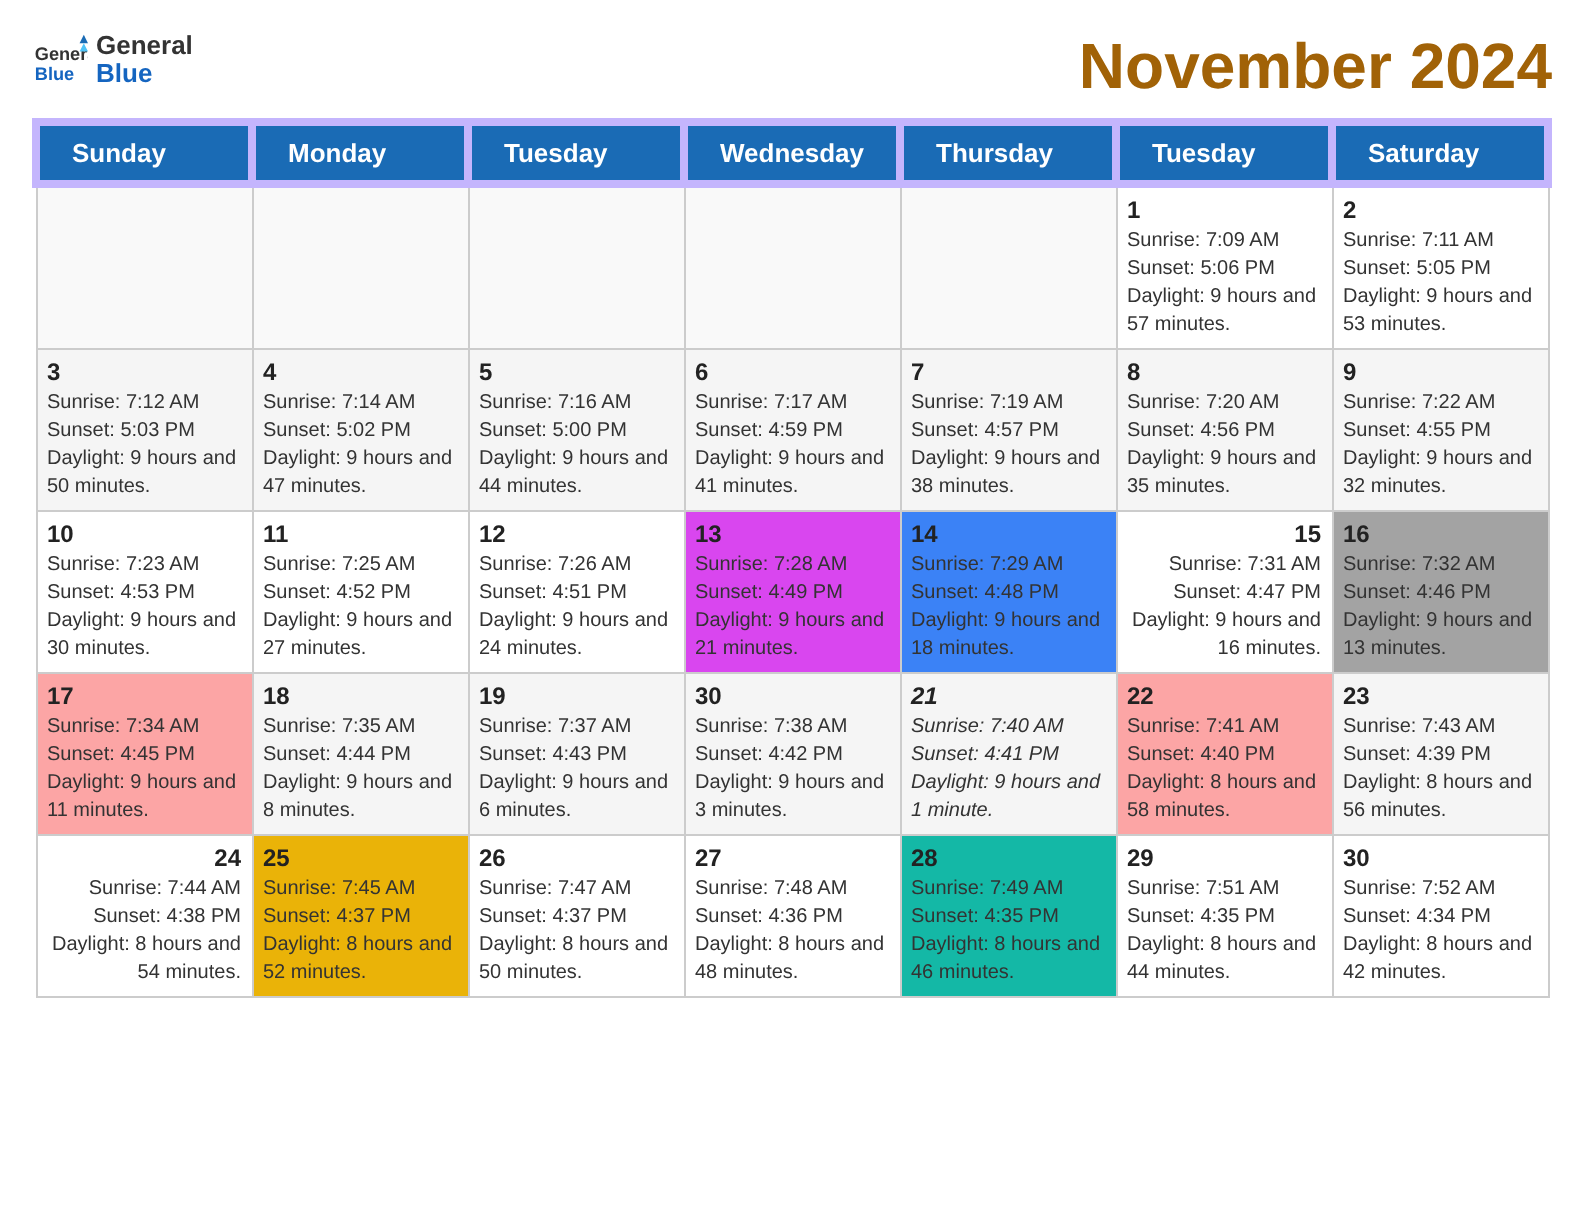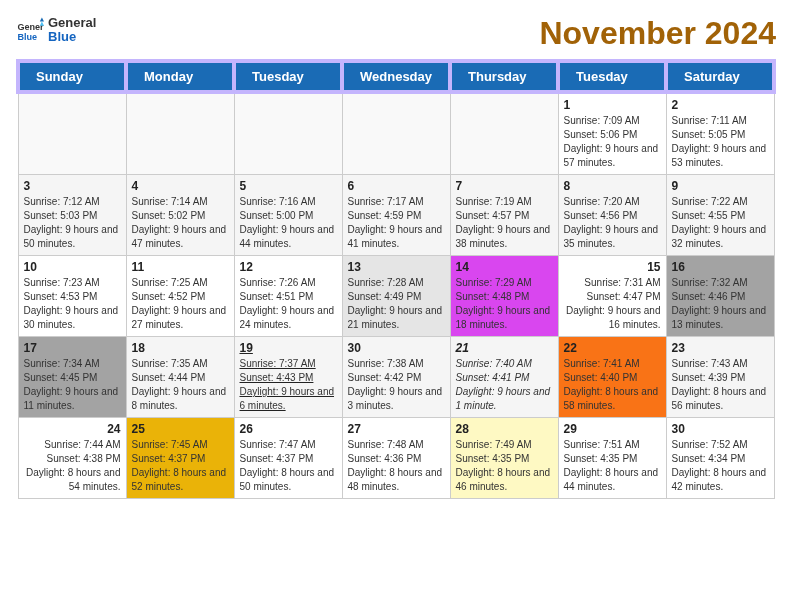--- a/index.html
+++ b/index.html
@@ -170,59 +170,59 @@
           <div class="day-info">Sunrise: 7:23 AM<br>Sunset: 4:53 PM<br>Daylight: 9 hours and 30 minutes.</div>
         </td>
         <td style="background: rgb(255, 255, 255);">
           <span class="day-num">11</span>
           <div class="day-info">Sunrise: 7:25 AM<br>Sunset: 4:52 PM<br>Daylight: 9 hours and 27 minutes.</div>
         </td>
         <td style="background: rgb(255, 255, 255);">
           <span class="day-num">12</span>
           <div class="day-info">Sunrise: 7:26 AM<br>Sunset: 4:51 PM<br>Daylight: 9 hours and 24 minutes.</div>
         </td>
-        <td style="background: #e5e5e5;">
+        <td style="background: #d946ef;">
           <span class="day-num">13</span>
           <div class="day-info">Sunrise: 7:28 AM<br>Sunset: 4:49 PM<br>Daylight: 9 hours and 21 minutes.</div>
         </td>
-        <td style="background: #d946ef;">
+        <td style="background: #3b82f6;">
           <span class="day-num">14</span>
           <div class="day-info">Sunrise: 7:29 AM<br>Sunset: 4:48 PM<br>Daylight: 9 hours and 18 minutes.</div>
         </td>
         <td style="background: rgb(255, 255, 255); text-align: right;">
           <span class="day-num">15</span>
           <div class="day-info">Sunrise: 7:31 AM<br>Sunset: 4:47 PM<br>Daylight: 9 hours and 16 minutes.</div>
         </td>
         <td style="background: #a3a3a3;">
           <span class="day-num">16</span>
           <div class="day-info">Sunrise: 7:32 AM<br>Sunset: 4:46 PM<br>Daylight: 9 hours and 13 minutes.</div>
         </td>
       </tr>
       <tr>
-        <td style="background: #a3a3a3;">
+        <td style="background: #fca5a5;">
           <span class="day-num">17</span>
           <div class="day-info">Sunrise: 7:34 AM<br>Sunset: 4:45 PM<br>Daylight: 9 hours and 11 minutes.</div>
         </td>
         <td style="background: rgb(245, 245, 245);">
           <span class="day-num">18</span>
           <div class="day-info">Sunrise: 7:35 AM<br>Sunset: 4:44 PM<br>Daylight: 9 hours and 8 minutes.</div>
         </td>
-        <td style="background: rgb(245, 245, 245); text-decoration: underline;">
+        <td style="background: rgb(245, 245, 245);">
           <span class="day-num">19</span>
           <div class="day-info">Sunrise: 7:37 AM<br>Sunset: 4:43 PM<br>Daylight: 9 hours and 6 minutes.</div>
         </td>
         <td style="background: rgb(245, 245, 245);">
           <span class="day-num">30</span>
           <div class="day-info">Sunrise: 7:38 AM<br>Sunset: 4:42 PM<br>Daylight: 9 hours and 3 minutes.</div>
         </td>
         <td style="background: rgb(245, 245, 245); font-style: italic;">
           <span class="day-num">21</span>
           <div class="day-info">Sunrise: 7:40 AM<br>Sunset: 4:41 PM<br>Daylight: 9 hours and 1 minute.</div>
         </td>
-        <td style="background: #f97316;">
+        <td style="background: #fca5a5;">
           <span class="day-num">22</span>
           <div class="day-info">Sunrise: 7:41 AM<br>Sunset: 4:40 PM<br>Daylight: 8 hours and 58 minutes.</div>
         </td>
         <td style="background: rgb(245, 245, 245);">
           <span class="day-num">23</span>
           <div class="day-info">Sunrise: 7:43 AM<br>Sunset: 4:39 PM<br>Daylight: 8 hours and 56 minutes.</div>
         </td>
       </tr>
       <tr>
         <td style="background: rgb(255, 255, 255); text-align: right;">
@@ -234,21 +234,21 @@
           <div class="day-info">Sunrise: 7:45 AM<br>Sunset: 4:37 PM<br>Daylight: 8 hours and 52 minutes.</div>
         </td>
         <td style="background: rgb(255, 255, 255);">
           <span class="day-num">26</span>
           <div class="day-info">Sunrise: 7:47 AM<br>Sunset: 4:37 PM<br>Daylight: 8 hours and 50 minutes.</div>
         </td>
         <td style="background: rgb(255, 255, 255);">
           <span class="day-num">27</span>
           <div class="day-info">Sunrise: 7:48 AM<br>Sunset: 4:36 PM<br>Daylight: 8 hours and 48 minutes.</div>
         </td>
-        <td style="background: #fef9c3;">
+        <td style="background: #14b8a6;">
           <span class="day-num">28</span>
           <div class="day-info">Sunrise: 7:49 AM<br>Sunset: 4:35 PM<br>Daylight: 8 hours and 46 minutes.</div>
         </td>
         <td style="background: rgb(255, 255, 255);">
           <span class="day-num">29</span>
           <div class="day-info">Sunrise: 7:51 AM<br>Sunset: 4:35 PM<br>Daylight: 8 hours and 44 minutes.</div>
         </td>
         <td style="background: rgb(255, 255, 255);">
           <span class="day-num">30</span>
           <div class="day-info">Sunrise: 7:52 AM<br>Sunset: 4:34 PM<br>Daylight: 8 hours and 42 minutes.</div>

